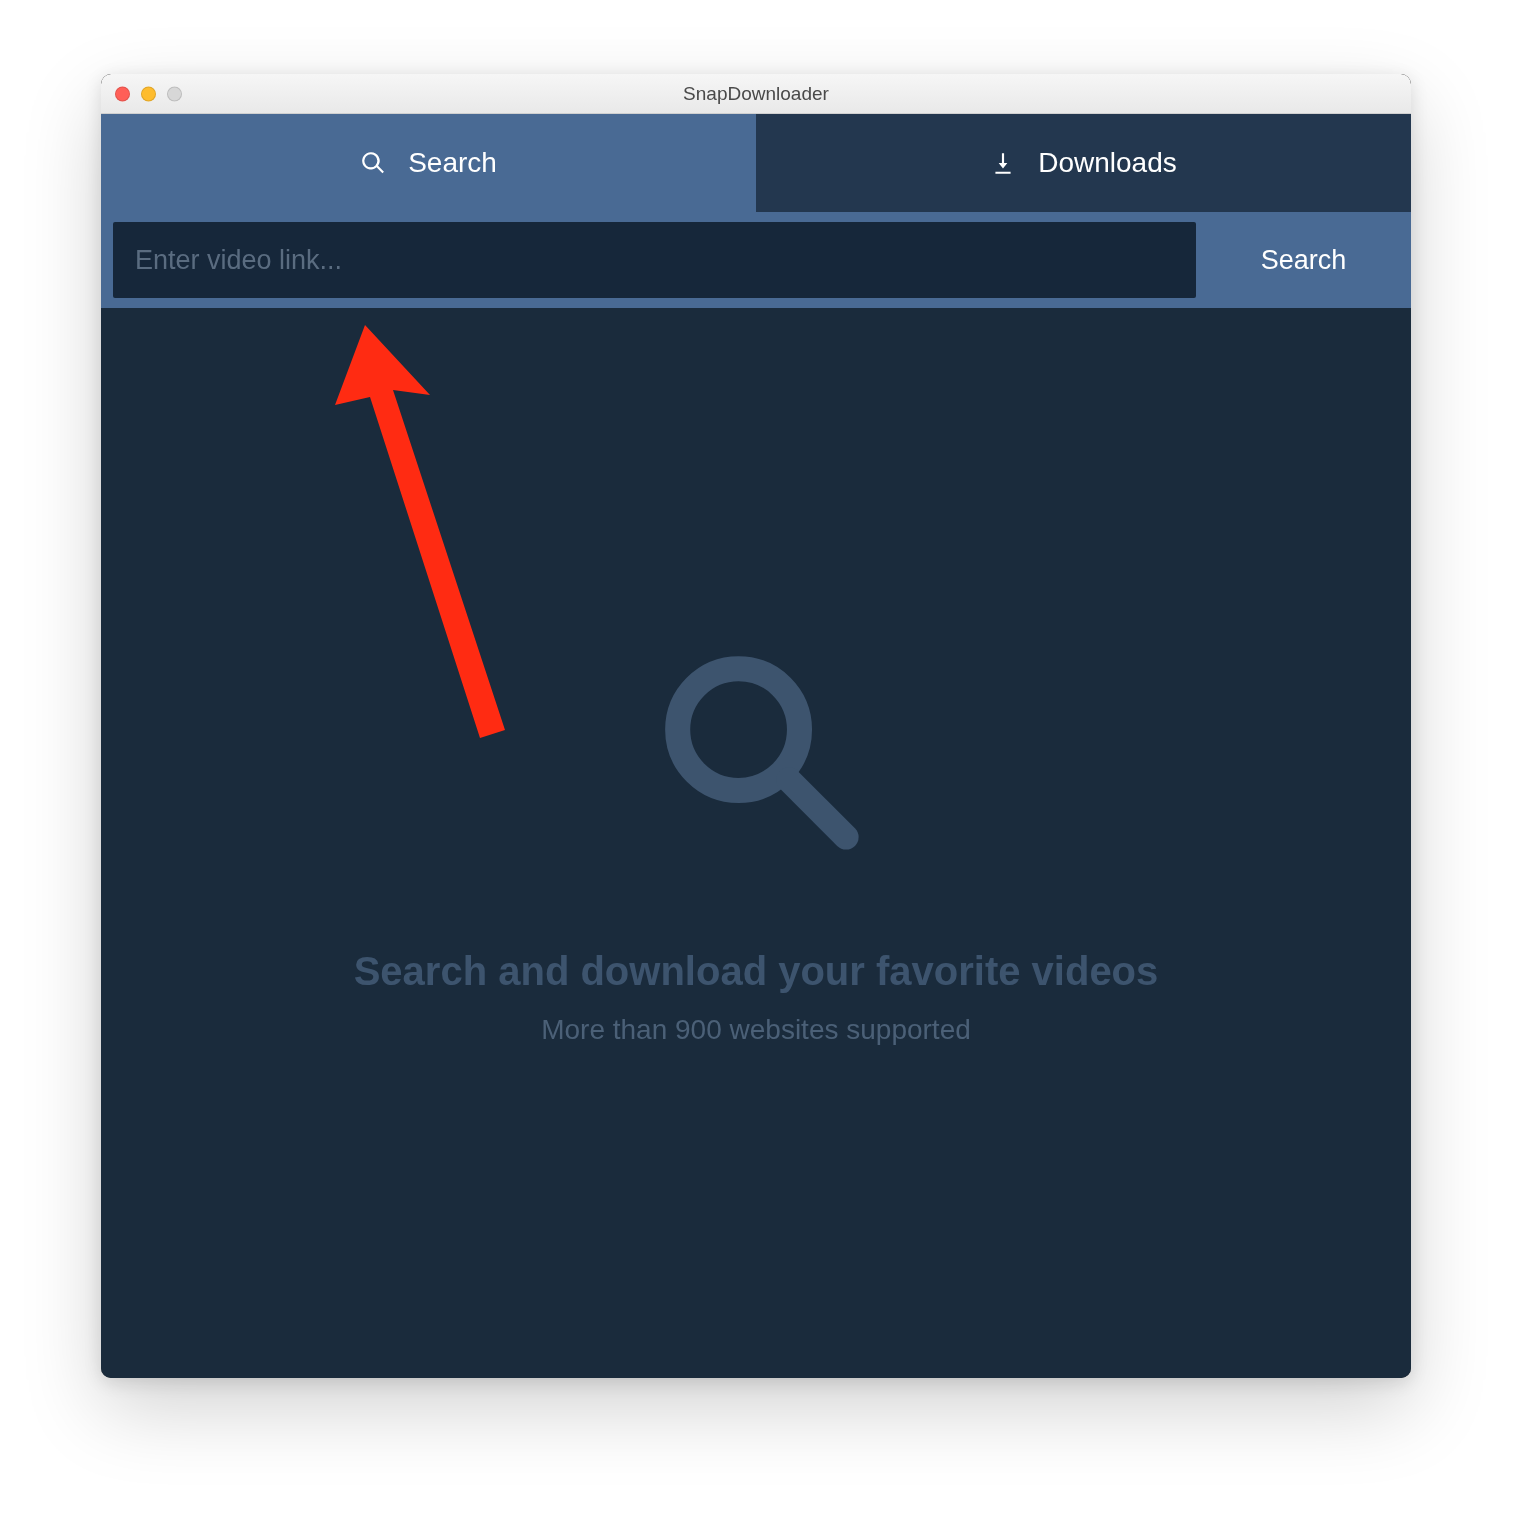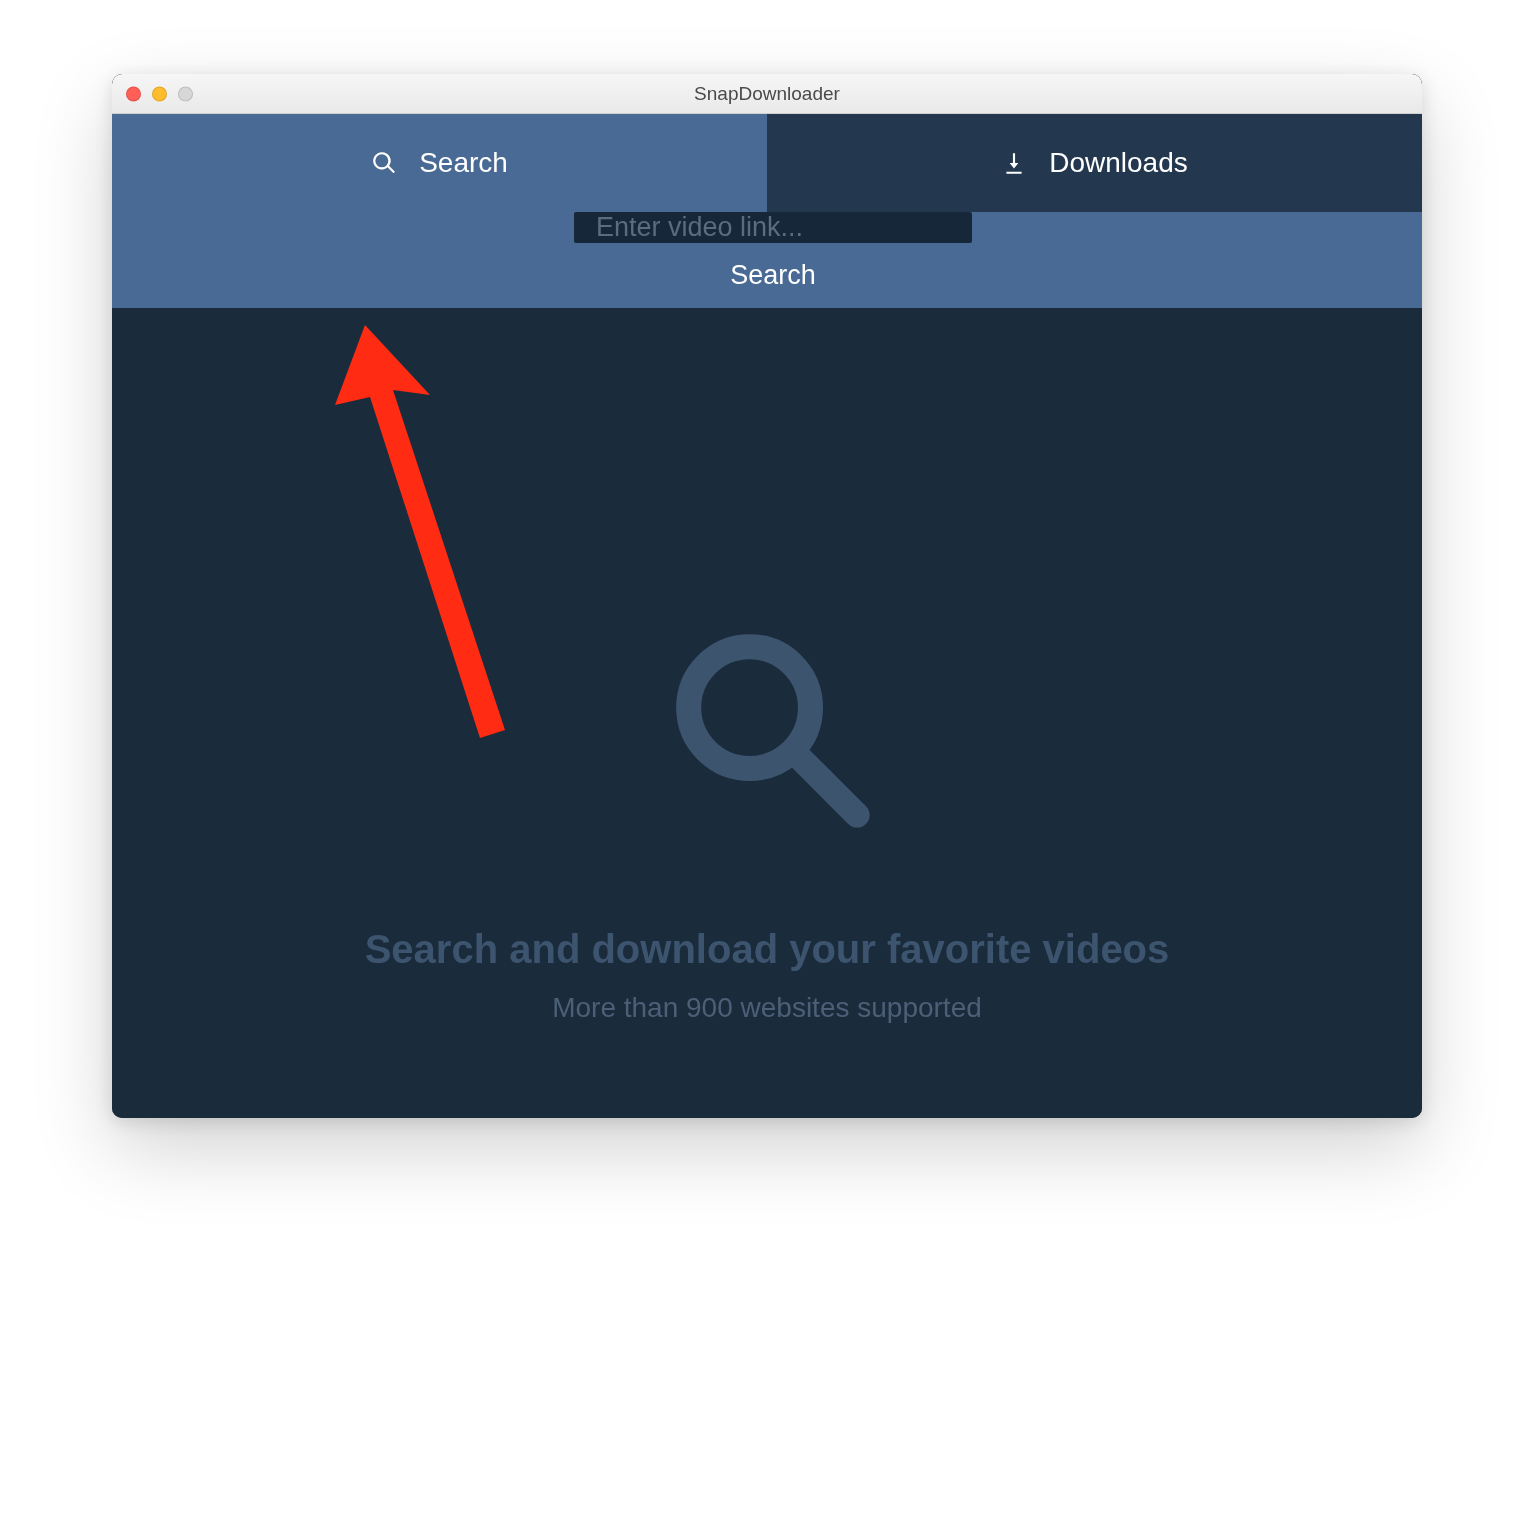--- a/index.html
+++ b/index.html
@@ -4,21 +4,21 @@
 <style>
   * { box-sizing: border-box; margin: 0; padding: 0; }
   html, body { width: 1524px; height: 1524px; }
   body {
     background: #ffffff;
     font-family: -apple-system, "Helvetica Neue", Arial, sans-serif;
     position: relative;
   }
   .shadow-wrap {
     position: absolute;
-    left: 112px;
+    left: 101px;
     top: 74px;
     width: 1310px;
     border-radius: 10px;
     box-shadow: 0 30px 80px rgba(0,0,0,0.18), 0 4px 18px rgba(0,0,0,0.12);
     overflow: hidden;
     background: #404040;
   }
   
   .titlebar {
     height: 40px;
@@ -72,21 +72,20 @@
   .tab.active { background: #496a94; }
   .tab .icon { display: inline-flex; }
   .tab svg { width: 26px; height: 26px; fill: #ffffff; }
   
   .search-row {
     display: flex;
     background: #496a94;
     height: 96px;
     align-items: center;
     padding: 0 0 0 12px;
-    flex-direction: column;
   }
   .search-input {
     flex: 1;
     height: 76px;
     background: #16273a;
     border: none;
     color: #cfd6df;
     font-size: 27px;
     padding: 0 22px;
     outline: none;
@@ -100,25 +99,25 @@
     align-items: center;
     justify-content: center;
     color: #ffffff;
     font-size: 27px;
     font-weight: 500;
     cursor: pointer;
   }
   
   .content {
     background: #1a2b3c;
-    height: 810px;
+    height: 1070px;
     display: flex;
     flex-direction: column;
     align-items: center;
-    padding-top: 310px;
+    justify-content: center;
   }
   .big-search-icon svg {
     width: 215px; height: 215px;
     stroke: #3d546e;
     fill: none;
   }
   .hero-title {
     margin-top: 90px;
     color: #3d546e;
     font-size: 40px;

